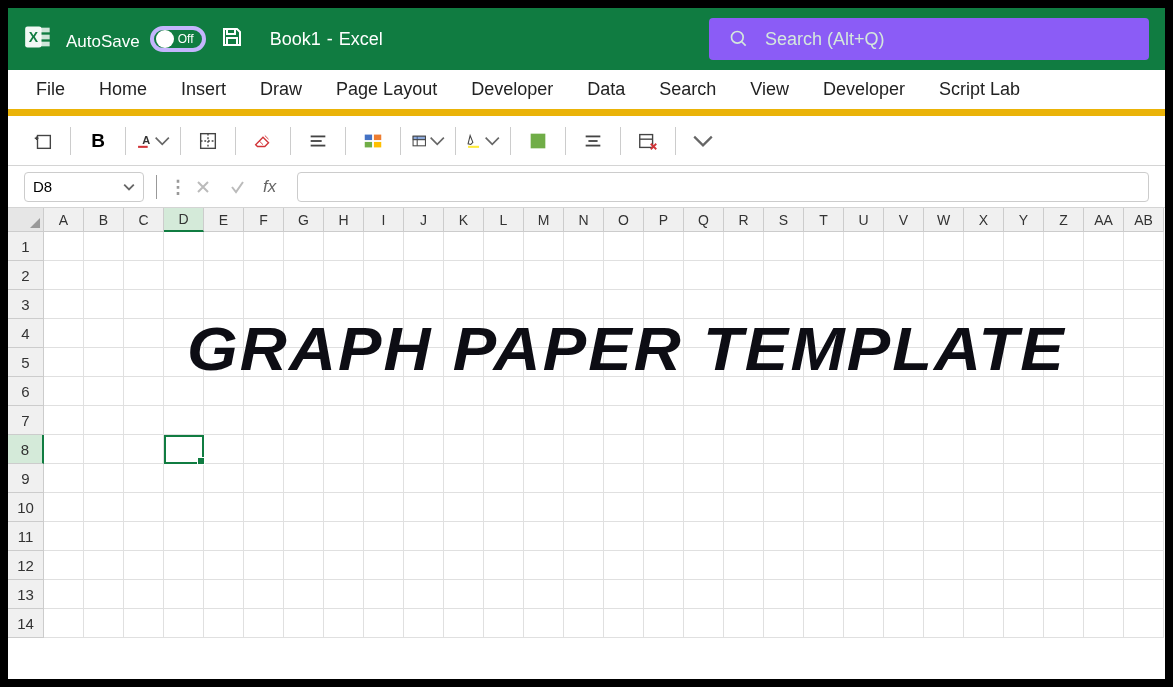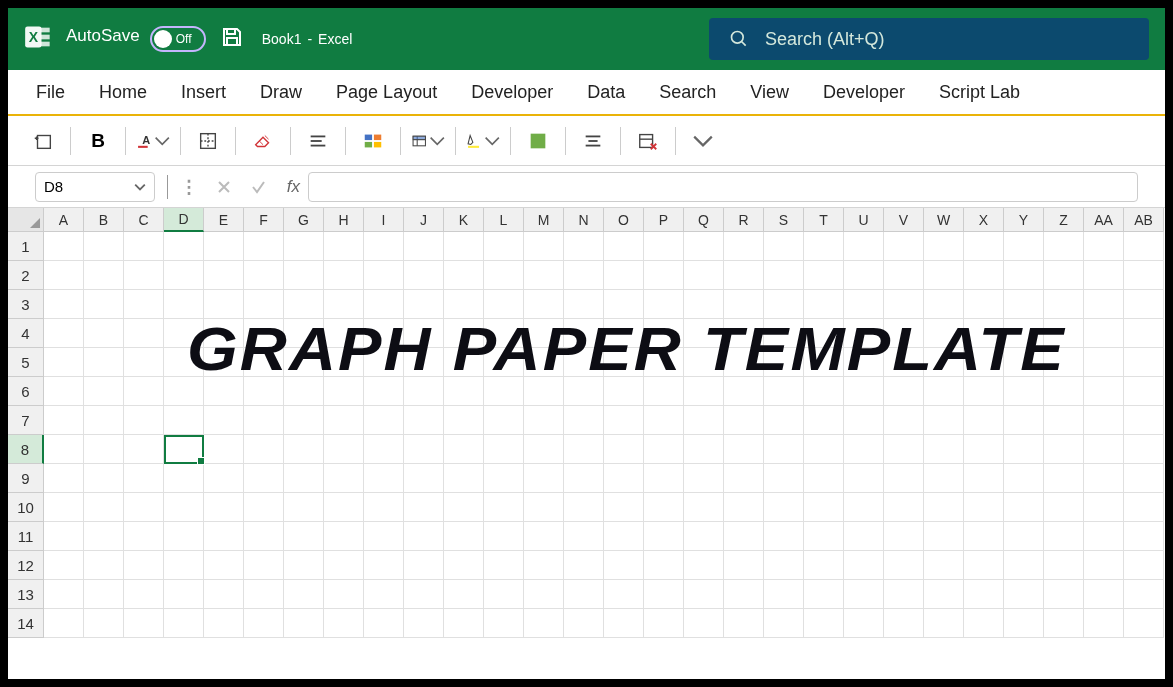--- a/index.html
+++ b/index.html
@@ -1,39 +1,39 @@
 <!DOCTYPE html>
 <html><head>
 <meta charset="utf-8">
 <style>
 *{margin:0;padding:0;box-sizing:border-box;font-family:"Segoe UI",Arial,sans-serif}
 body{background:#000;width:1173px;height:687px;overflow:hidden}
 .app{position:absolute;top:8px;left:8px;right:8px;bottom:8px;background:#fff;display:flex;flex-direction:column}
 .titlebar{background:#107c41;height:62px;display:flex;align-items:center;padding:0 16px;gap:14px;color:#fff}
 .excel-icon{width:28px;height:28px}
-.autosave{display:flex;align-items:flex-start;gap:10px;font-size:17px}
-.toggle{width:56px;height:26px;border:2px solid #c4b5fd;border-radius:14px;display:flex;align-items:center;padding:0 2px;gap:4px}
+.autosave{display:flex;align-items:flex-end;gap:10px;font-size:17px}
+.toggle{width:56px;height:26px;border:4px solid #c4b5fd;border-radius:14px;display:flex;align-items:center;padding:0 2px;gap:4px}
 .toggle-knob{width:18px;height:18px;background:#fff;border-radius:50%}
 .toggle-text{font-size:12px}
 .save-icon{width:24px;height:24px}
-.doc-title{font-size:14px;margin-left:4px}
+.doc-title{font-size:18px;margin-left:12px}
 .doc-title .dash{margin:0 6px}
-.search-box{margin-left:auto;background:#0c4a6e;height:42px;width:440px;border-radius:4px;display:flex;align-items:center;padding:0 20px;gap:16px;font-size:18px;color:#d4e8dc}
-.ribbon-tabs{height:46px;display:flex;align-items:center;padding:0 28px;gap:34px;border-bottom:2px solid #eab308}
+.search-box{margin-left:auto;background:#8b5cf6;height:42px;width:440px;border-radius:4px;display:flex;align-items:center;padding:0 20px;gap:16px;font-size:18px;color:#d4e8dc}
+.ribbon-tabs{height:46px;display:flex;align-items:center;padding:0 28px;gap:34px;border-bottom:7px solid #eab308}
 .ribbon-tab{font-size:18px;color:#222;cursor:pointer}
 .toolbar{height:50px;display:flex;align-items:center;padding:0 18px;gap:8px;border-bottom:1px solid #d4d4d4}
 .tool-btn{width:34px;height:32px;display:flex;align-items:center;justify-content:center;cursor:pointer;border-radius:3px}
 .tool-btn svg{width:22px;height:22px}
 .tool-sep{width:1px;height:28px;background:#ccc;margin:0 2px}
 .dd{display:flex;align-items:center}
 .dd .chev{margin-left:1px}
-.formula-bar{height:42px;display:flex;align-items:center;padding:8px 27px;gap:8px;border-bottom:1px solid #d4d4d4}
+.formula-bar{height:42px;display:flex;align-items:center;padding:8px 16px;gap:8px;border-bottom:1px solid #d4d4d4}
 .name-box{width:120px;height:30px;border:1px solid #ccc;border-radius:4px;display:flex;align-items:center;justify-content:space-between;padding:0 8px;font-size:15px}
 .fb-sep{width:1px;height:24px;background:#999;margin:0 4px}
-.fb-btn{width:26px;height:26px;display:flex;align-items:center;justify-content:flex-end;color:#999}
+.fb-btn{width:26px;height:26px;display:flex;align-items:center;justify-content:flex-start;color:#999}
 .fb-input{flex:1;height:30px;border:1px solid #ccc;border-radius:4px;padding:0 10px;font-size:15px;outline:none}
 .grid-area{flex:1;position:relative;overflow:hidden}
 .col-headers{display:flex;height:24px;background:#fff}
 .corner{width:36px;height:24px;background:#e6e6e6;border-right:1px solid #ccc;border-bottom:1px solid #ccc;position:relative}
 .corner::after{content:"";position:absolute;right:3px;bottom:3px;width:0;height:0;border-left:10px solid transparent;border-bottom:10px solid #999}
 .col-h{width:40px;height:24px;background:#f0f0f0;border-right:1px solid #ccc;border-bottom:1px solid #ccc;display:flex;align-items:center;justify-content:center;font-size:14px;color:#333}
 .col-h.active{background:#d4ead9;border-bottom:2px solid #107c41}
 .rows{}
 .row{display:flex;height:29px}
 .row-h{width:36px;background:#f0f0f0;border-right:1px solid #ccc;border-bottom:1px solid #ccc;display:flex;align-items:center;justify-content:center;font-size:15px;color:#333}

